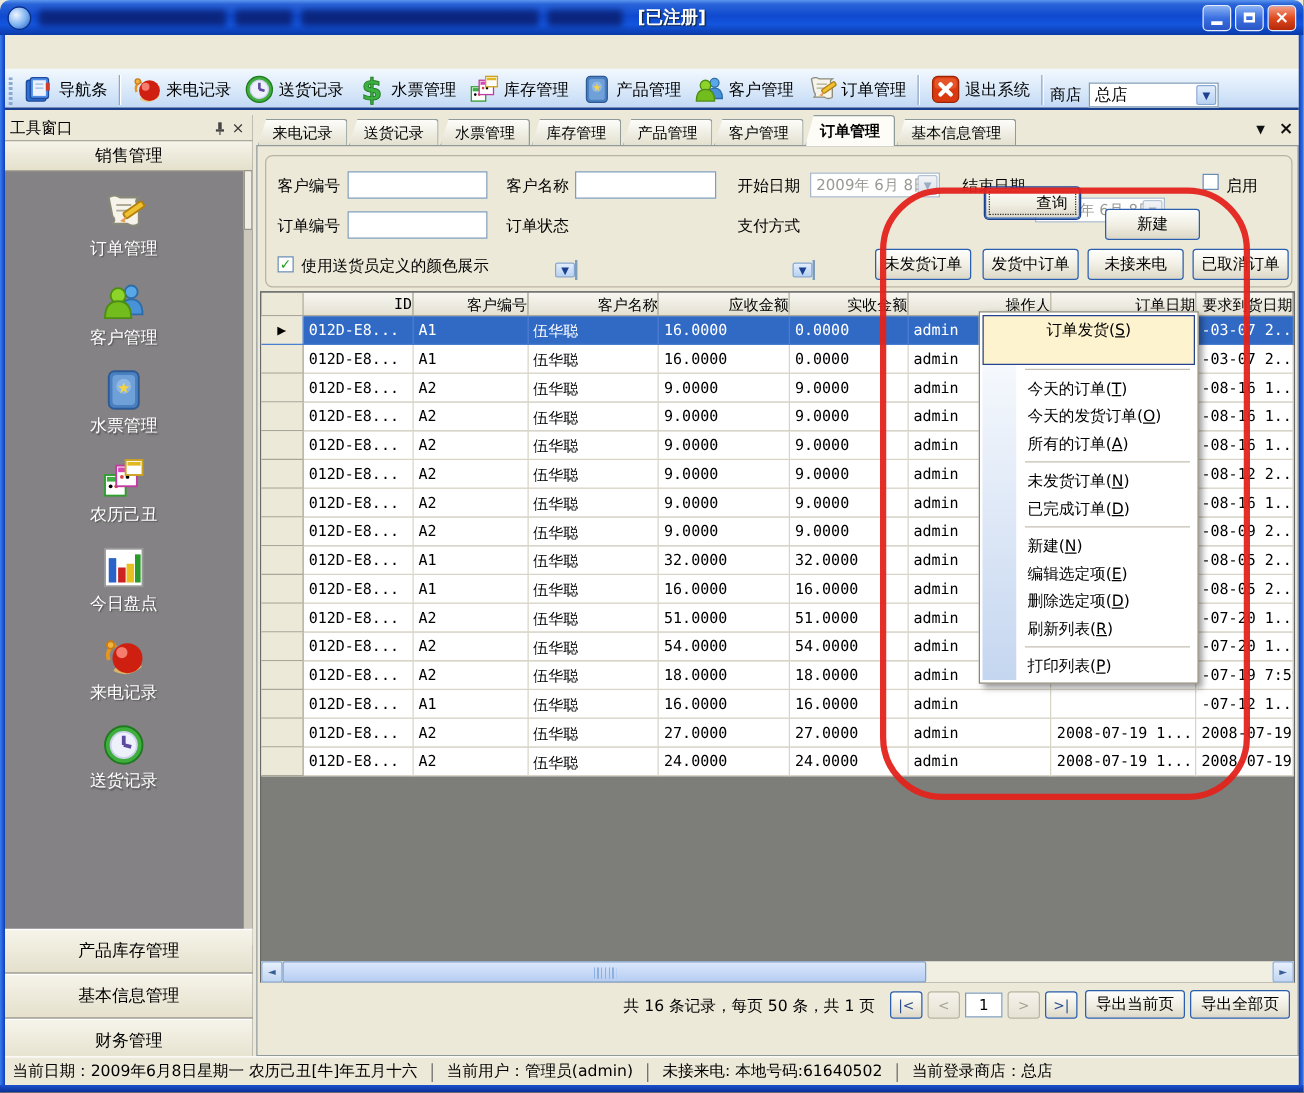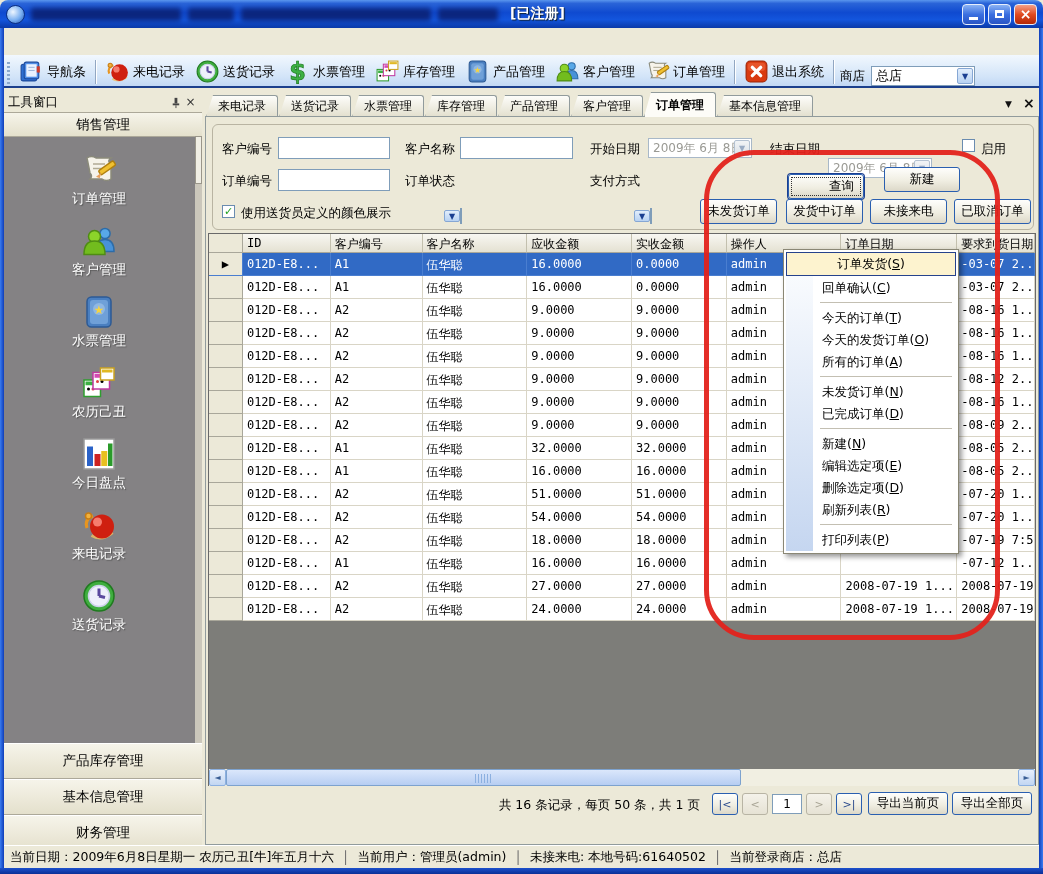--- a/index.html
+++ b/index.html
@@ -82,21 +82,21 @@
   .xpbtn{background:linear-gradient(180deg,#fefefc,#f0eee2 55%,#dcd8c8);border:1px solid #2a5fb0;border-radius:3px;
     display:flex;align-items:center;justify-content:center;font-size:12.5px;box-sizing:border-box;cursor:pointer;}
   .xpbtn.focused{box-shadow:0 0 0 1px #1b3f91;outline:1px dotted #333;outline-offset:-4px;}
   .checkbox{width:13px;height:13px;background:#fff;border:1px solid #6a8cb0;box-sizing:border-box;
     display:flex;align-items:center;justify-content:center;font-size:11px;color:#1fa11f;font-weight:bold;}
   
   #grid{left:208px;top:233px;width:828px;height:553px;background:#7d7d79;border:1px solid #696969;
     box-sizing:border-box;overflow:hidden;font-family:"DejaVu Sans Mono","DejaVu Sans",monospace;}
   .g-header{display:flex;height:19px;}
   .g-hcell{background:linear-gradient(180deg,#f8f7f2,#e4e1d2);border-right:1px solid #c3c0ae;border-bottom:1px solid #a9a79a;
-    box-sizing:border-box;padding:2px 0 0 4px;font-size:12px;overflow:hidden;white-space:nowrap;}
+    box-sizing:border-box;padding:2px 0 0 4px;font-size:12px;overflow:hidden;white-space:nowrap;text-align:right;}
   .g-row{display:flex;height:23px;background:#fff;}
   .g-cell{border-right:1px solid #d9d5c6;border-bottom:1px solid #d9d5c6;box-sizing:border-box;
     padding:4px 0 0 4px;font-size:12px;overflow:hidden;white-space:nowrap;}
   .g-row.selected .g-cell{background:#316ac5;color:#fff;border-right-color:#4a7ed0;border-bottom-color:#4a7ed0;}
   .g-sel{background:#ece9d8 !important;border-right:1px solid #a9a79a;border-bottom:1px solid #a9a79a;color:#000 !important;
     display:flex;align-items:center;justify-content:center;padding:0;}
   
   #hscroll{left:209px;top:769px;width:826px;height:17px;background:#f1efe2;display:block;}
   .sbtn{position:absolute;top:0;width:17px;height:17px;background:linear-gradient(180deg,#e8f0fc,#c2d6f2);
     border:1px solid #8cb0e0;border-radius:2px;box-sizing:border-box;color:#3a5e94;font-size:8px;
@@ -114,21 +114,21 @@
   
   #statusbar{left:4px;top:845px;width:1035px;height:23px;background:#ece9d8;border-top:1px solid #fff;
     display:flex;align-items:center;padding-left:6px;box-sizing:border-box;font-size:12.5px;white-space:nowrap;overflow:hidden;}
   .sb-sep{color:#6a6a6a;margin:0 8px;}
   
   #ctxmenu{left:783px;top:249px;width:176px;background:#fff;border:1px solid #8a8775;
     box-shadow:3px 3px 5px rgba(0,0,0,.4);padding:2px;box-sizing:border-box;z-index:40;}
   #ctxmenu:before{content:"";position:absolute;left:2px;top:2px;bottom:2px;width:27px;
     background:linear-gradient(180deg,#fdfeff,#c5d6f0);}
   .mi{position:relative;height:22px;line-height:22px;padding-left:36px;font-size:12.5px;white-space:nowrap;cursor:pointer;}
-  .mi.default{border:1px solid #26428c;background:#fdf3cf;height:24px;line-height:22px;box-sizing:border-box;
+  .mi.default{border:1px solid #26428c;background:#fdf3cf;height:40px;line-height:22px;box-sizing:border-box;
     text-align:center;padding-left:0;margin:0 0 1px 0;}
   .mi u{text-decoration:underline;}
   .msep{height:1px;background:#c3bfb2;margin:3px 4px 4px 34px;position:relative;}
   
   #annotation{left:704px;top:150px;width:286px;height:480px;border:5px solid #e3231c;border-radius:50px;
     z-index:60;pointer-events:none;opacity:.95;}
 </style>
 </head>
 <body>
 
@@ -398,21 +398,21 @@
   <span class="abs flabel" style="left:222px;top:173px;">订单编号</span>
   <input class="abs tinput" style="left: 278px; top: 169px; width: 112px; height: 22px;" value="">
   <span class="abs flabel" style="left:405px;top:173px;">订单状态</span>
   <span class="abs combo" style="left:460px;top:169px;width:113px;height:22px;">
     <span class="combo-arrow">▼</span>
   </span>
   <span class="abs flabel" style="left:590px;top:173px;">支付方式</span>
   <span class="abs combo" style="left:648px;top:169px;width:104px;height:22px;">
     <span class="combo-arrow">▼</span>
   </span>
-  <span class="abs xpbtn focused" style="left:788px;top:174px;width:76px;height:25px;padding-left:31px;">查询</span>
+  <span class="abs xpbtn focused" style="left:788px;top:150px;width:76px;height:25px;padding-left:31px;">查询</span>
   <span class="abs xpbtn" style="left:884px;top:167px;width:76px;height:25px;">新建</span>
 
   
   <span class="abs checkbox" style="left:222px;top:205px;">✓</span>
   <span class="abs flabel" style="left:241px;top:205px;">使用送货员定义的颜色展示</span>
   <span class="abs xpbtn" style="left:700px;top:199px;width:77px;height:25px;">未发货订单</span>
   <span class="abs xpbtn" style="left:786px;top:199px;width:77px;height:25px;">发货中订单</span>
   <span class="abs xpbtn" style="left:870px;top:199px;width:77px;height:25px;">未接来电</span>
   <span class="abs xpbtn" style="left:954px;top:199px;width:77px;height:25px;">已取消订单</span>
 
@@ -636,21 +636,20 @@
     </div>
 
   
   <div id="border-left" class="abs"></div>
   <div id="border-right" class="abs"></div>
   <div id="border-bottom" class="abs"></div>
 
   
   <div id="ctxmenu" class="abs">
       <div class="mi default">订单发货(<u>S</u>)</div>
-      <div class="mi">回单确认(<u>C</u>)</div>
       <div class="msep"></div>
       <div class="mi">今天的订单(<u>T</u>)</div>
       <div class="mi">今天的发货订单(<u>O</u>)</div>
       <div class="mi">所有的订单(<u>A</u>)</div>
       <div class="msep"></div>
       <div class="mi">未发货订单(<u>N</u>)</div>
       <div class="mi">已完成订单(<u>D</u>)</div>
       <div class="msep"></div>
       <div class="mi">新建(<u>N</u>)</div>
       <div class="mi">编辑选定项(<u>E</u>)</div>

